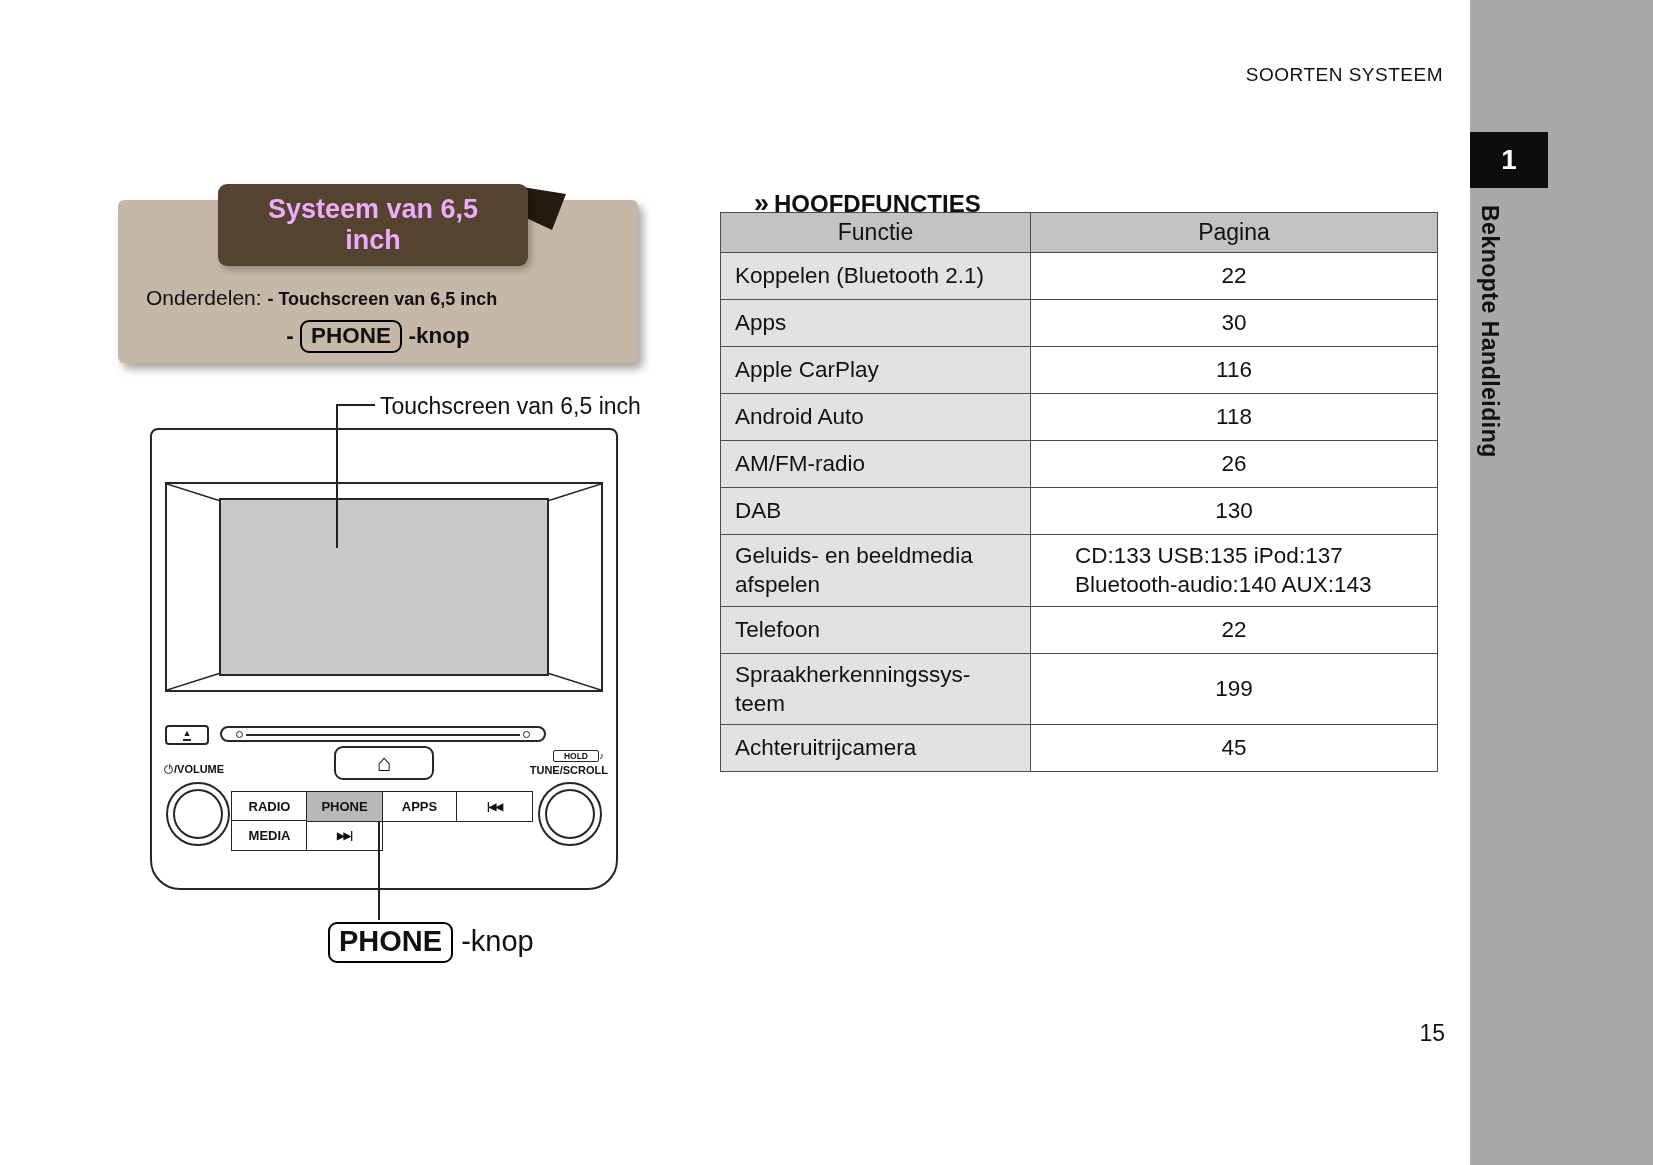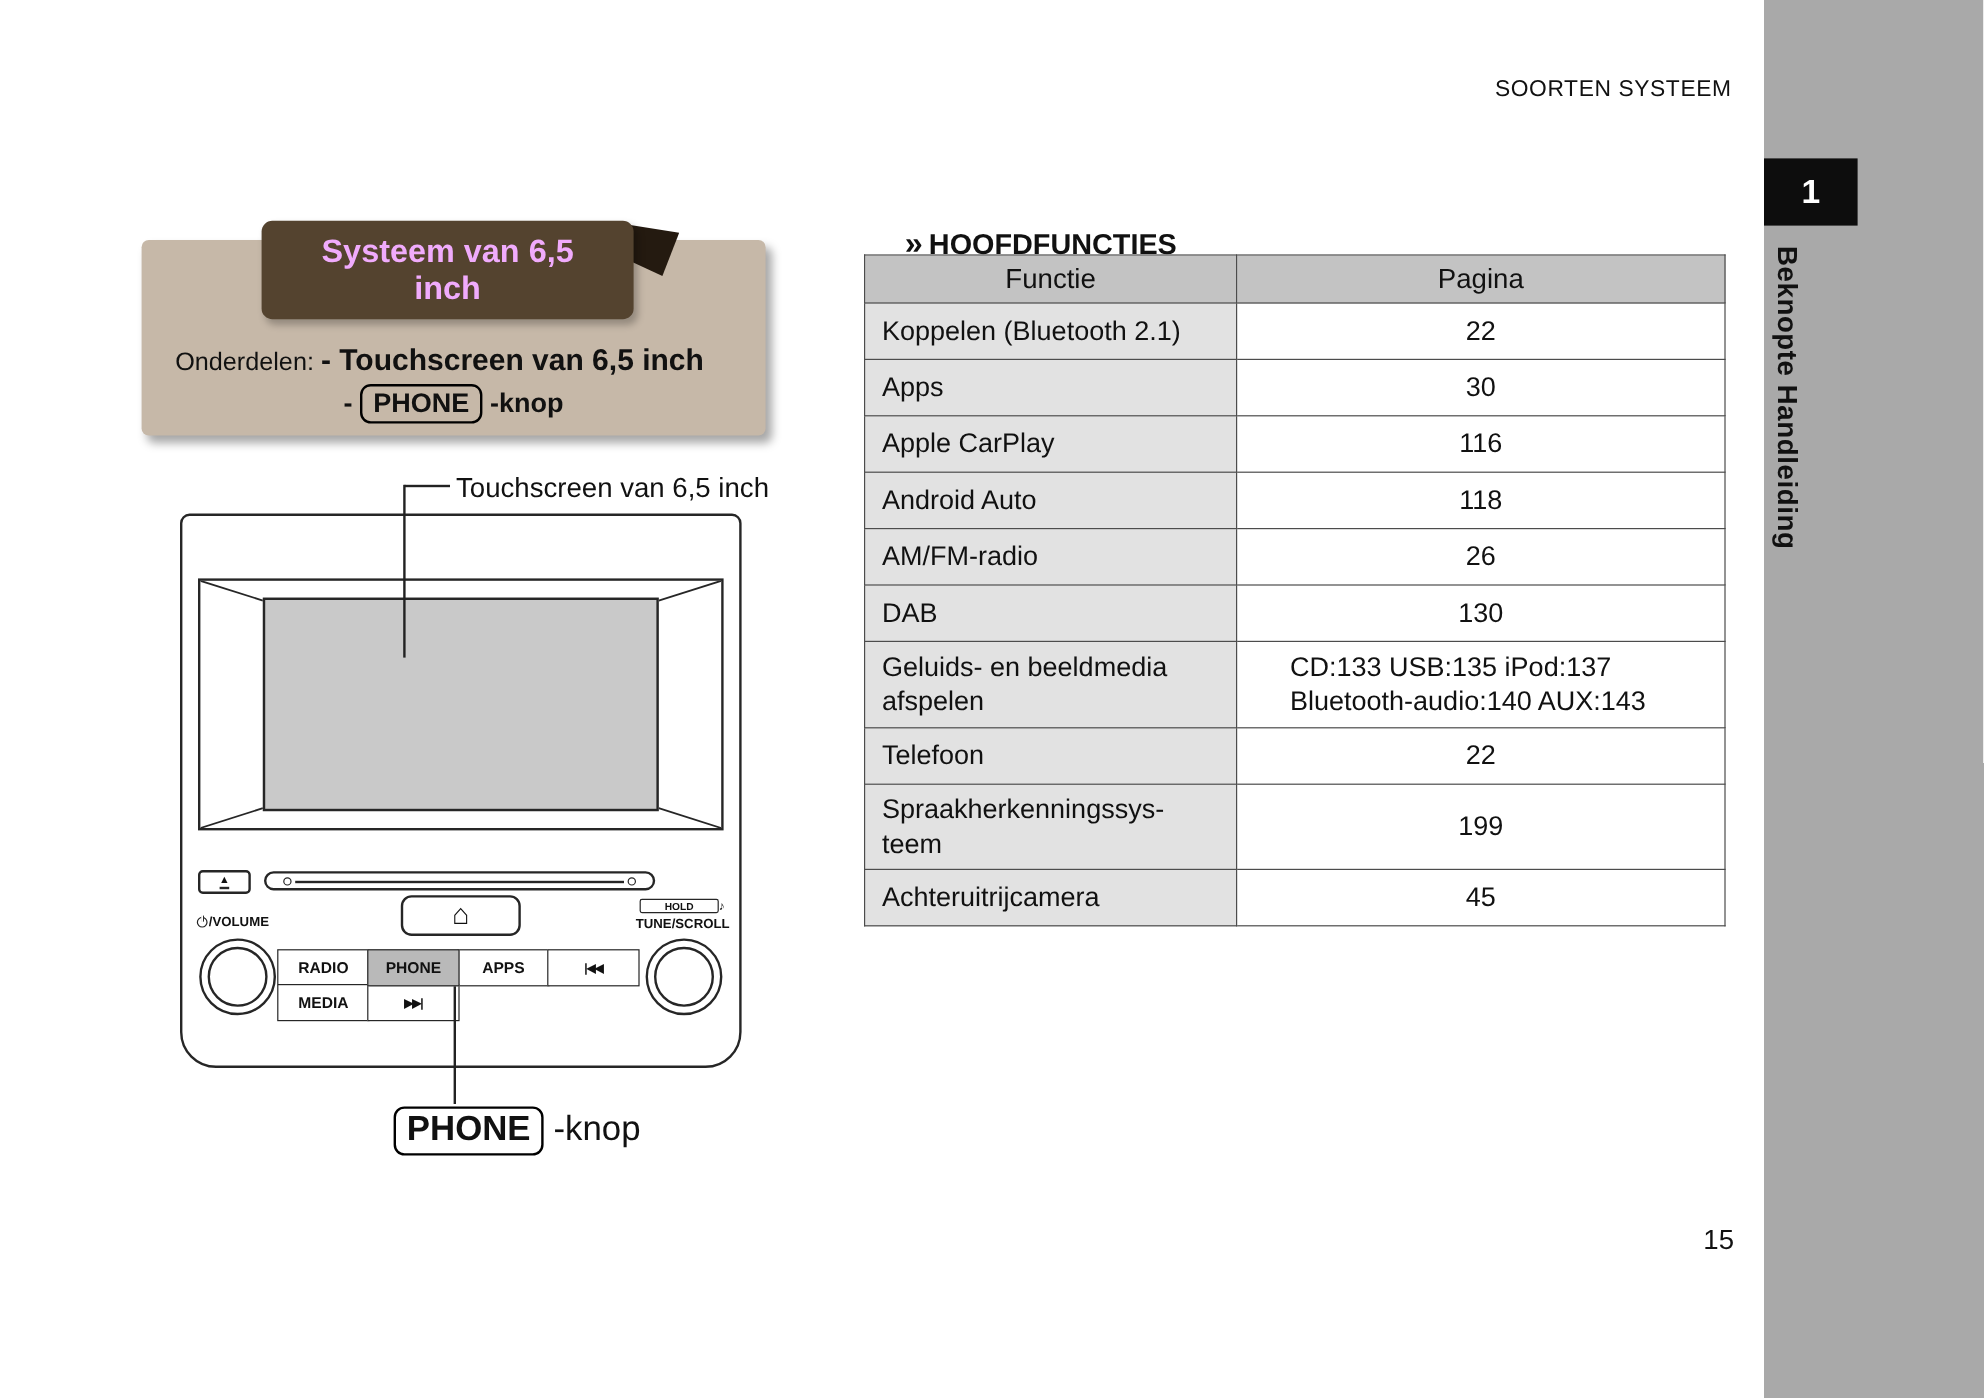--- a/index.html
+++ b/index.html
@@ -20,21 +20,21 @@
   
   .sysbox { position:absolute; left:118px; top:200px; width:520px; height:163px; background:#c6b8a8;
             border-radius:6px; box-shadow:5px 6px 8px rgba(0,0,0,.35); }
   .flap { position:absolute; left:398px; top:-14px; width:50px; height:44px; background:#241a10;
           clip-path:polygon(0 0,100% 18%,72% 100%,0 62%); z-index:0; }
   .sysbox-title { position:absolute; left:100px; top:-16px; width:310px; height:82px; background:#54432f;
                   border-radius:9px; color:#f0abfc; font-size:27px; font-weight:bold; text-align:center;
                   display:flex; align-items:center; justify-content:center; padding:0 32px; line-height:1.15;
                   z-index:1; box-shadow:3px 4px 6px rgba(0,0,0,.25); }
   .sysbox-line1 { position:absolute; left:28px; top:86px; font-size:21px; z-index:1; }
-  .sysbox-line1 b { font-size:25px; }
+  .sysbox-line1 b { font-size:18px; }
   .sysbox-line2 { position:absolute; left:0; right:0; top:120px; text-align:center; font-size:22.5px; font-weight:bold; z-index:1; }
   .keycap { display:inline-block; border:2px solid #000; border-radius:9px; padding:0 9px 2px; font-weight:bold; line-height:1.2; }
   .keycap.white { background:#fff; }
 
   
   .unit { position:absolute; left:150px; top:428px; width:468px; height:462px;
           border:2.5px solid #262626; border-radius:8px 8px 30px 30px; background:#fff; }
   .bezel { position:absolute; left:13px; top:52px; right:13px; height:210px; border:2px solid #262626; }
   .screen { position:absolute; left:52px; top:14px; right:52px; bottom:14px; background:#c9c9c9; border:2px solid #262626; }
   .bezel svg { position:absolute; inset:0; width:100%; height:100%; }
@@ -46,21 +46,21 @@
   .slot .dot { position:absolute; top:3px; width:7px; height:7px; border:1.3px solid #262626; border-radius:50%; background:#fff; z-index:1; }
   .slot .dot.l { left:14px; } .slot .dot.r { right:14px; }
   .vol { position:absolute; left:12px; top:333px; font-size:11px; font-weight:bold; }
   .pwr { display:inline-block; width:9px; height:9px; border:1.3px solid #222; border-radius:50%; position:relative; top:1px; margin-right:1px; }
   .pwr::after { content:""; position:absolute; left:2.8px; top:-3px; width:1.6px; height:6px; background:#fff; box-shadow:0 0 0 .2px #fff; }
   .pwr::before { content:""; position:absolute; left:3.2px; top:-2px; width:1.5px; height:5px; background:#222; }
   .knob { position:absolute; top:352px; width:64px; height:64px; border:2.5px solid #262626; border-radius:50%; }
   .knob::after { content:""; position:absolute; inset:5px; border:2px solid #262626; border-radius:50%; }
   .knob.l { left:14px; } .knob.r { right:14px; }
   .hold { position:absolute; right:12px; top:320px; font-size:10px; font-weight:bold; text-align:right; }
-  .hold-box { border:1.3px solid #262626; border-radius:2px; padding:0 20px; font-size:8.5px; }
+  .hold-box { border:1.3px solid #262626; border-radius:2px; padding:0 10px; font-size:8.5px; }
   .tune { position:absolute; right:8px; top:334px; font-size:11px; font-weight:bold; }
   .home { position:absolute; left:182px; top:316px; width:100px; height:34px; border:2.5px solid #262626;
           border-radius:9px; display:flex; align-items:center; justify-content:center; }
   .home span { font-size:24px; font-weight:bold; line-height:1; }
   .btns { position:absolute; left:80px; top:362px; width:300px; height:58px;
           display:grid; grid-template-columns:1fr 1fr 1fr 1fr; grid-template-rows:1fr 1fr; }
   .btn { border:1.6px solid #262626; display:flex; align-items:center; justify-content:center;
          font-size:13px; font-weight:bold; background:#fff; margin:-.8px; }
   .btn.hl { background:#b9b9b9; z-index:1; }
   .btn.small { font-size:10px; letter-spacing:-1px; }

